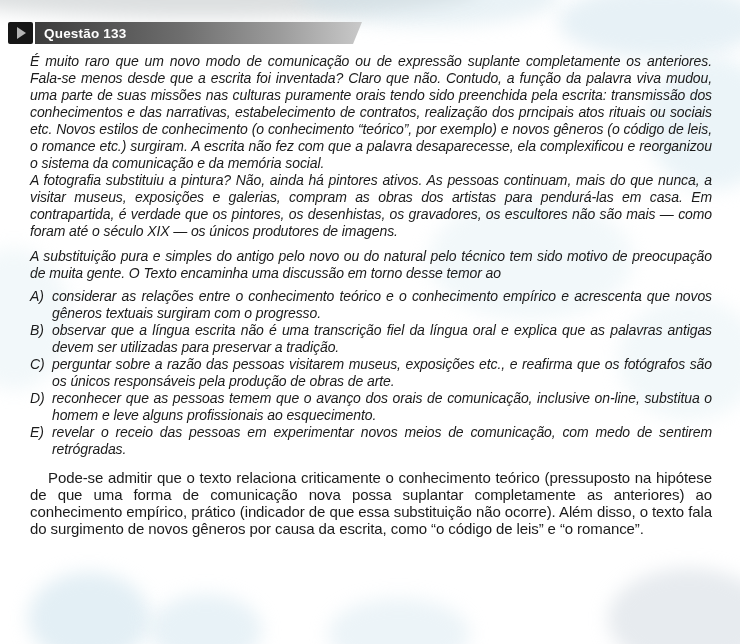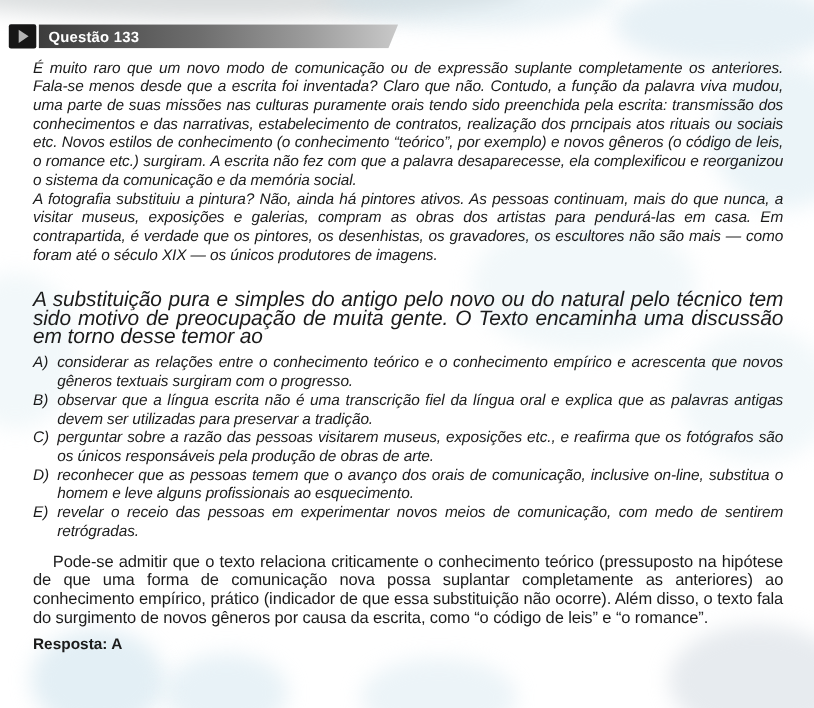--- a/index.html
+++ b/index.html
@@ -51,21 +51,21 @@
     display:flex; align-items:center; padding-left:9px;
     letter-spacing:0.2px;
   }
 
   
   .passage p { margin:0; font-style:italic; font-size:14px; line-height:17px; text-align:justify; letter-spacing:-0.1px; }
   .citation { margin:2px 0 0 0; font-style:italic; font-size:12px; line-height:15px; text-align:right; letter-spacing:0; }
   .citation .cit-title { font-weight:bold; }
 
   
-  .stem { margin:24px 0 0 0; font-style:italic; font-size:19px; line-height:17px; text-align:justify; letter-spacing:-0.1px; }
+  .stem { margin:8px 0 0 0; font-style:italic; font-size:14px; line-height:17px; text-align:justify; letter-spacing:-0.1px; }
   .options { margin-top:6px; }
   .option { display:flex; font-style:italic; font-size:14px; line-height:17px; letter-spacing:-0.1px; }
   .opt-letter { flex:none; width:22px; }
   .opt-text { flex:1; text-align:justify;font-style:italic; }
 
   
   .res-box {
     display:inline-block;
     margin:14px 0 0 6px;
     background:#8b8b8b;
@@ -132,16 +132,15 @@
       </div>
       <div class="option">
         <span class="opt-letter">E)</span>
         <span class="opt-text">revelar o receio das pessoas em experimentar novos meios de comunicação, com medo de sentirem retrógradas.</span>
       </div>
     </div>
 
 
     <p class="res-text">Pode-se admitir que o texto relaciona criticamente o conhecimento teórico (pressuposto na hipótese de que uma forma de comunicação nova possa suplantar completamente as anteriores) ao conhecimento empírico, prático (indicador de que essa substituição não ocorre). Além disso, o texto fala do surgimento de novos gêneros por causa da escrita, como “o código de leis” e “o romance”.</p>
 
-    <p class="answer">Resposta: A</p>
 
   </div>
 </div>
 
 </body></html>

